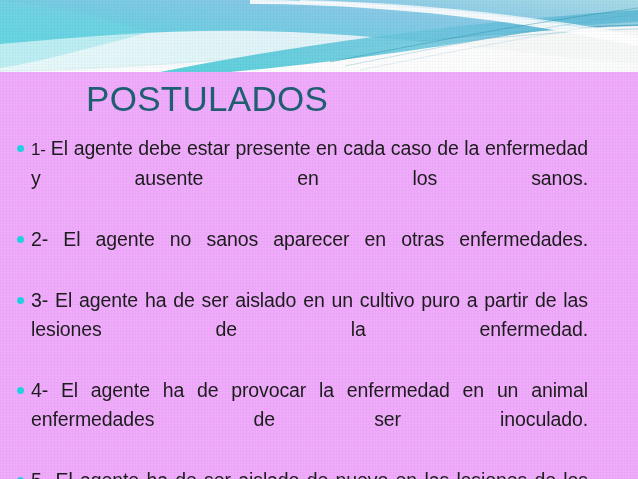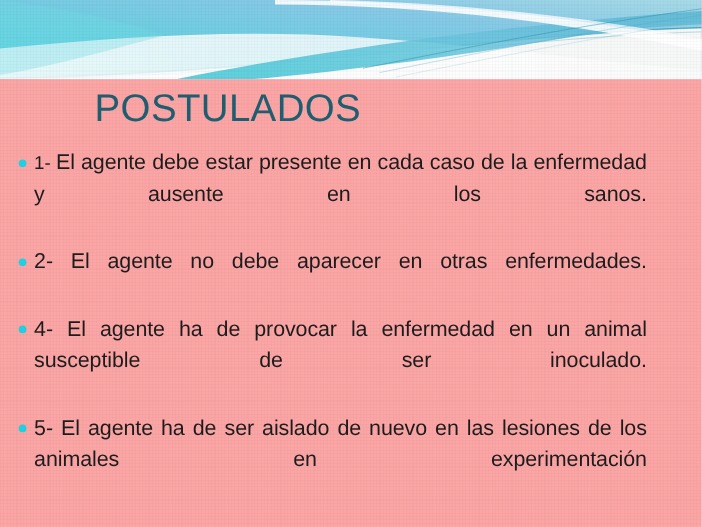--- a/index.html
+++ b/index.html
@@ -102,21 +102,21 @@
   }
 
   
   .bullet-num-small {
     font-size: 17px;
   }
 </style>
 </head>
 <body>
 
-<div class="slide" style="background: #fca5a5;">
+<div class="slide" style="background: #f0abfc;">
 
   <div class="header-banner">
     <svg width="638" height="72" viewBox="0 0 638 72" xmlns="http://www.w3.org/2000/svg">
       <defs>
         <linearGradient id="bannerGrad" x1="0" y1="1" x2="1" y2="0">
           <stop offset="0%" stop-color="#57d6de"></stop>
           <stop offset="35%" stop-color="#69cfe0"></stop>
           <stop offset="70%" stop-color="#86c9e6"></stop>
           <stop offset="100%" stop-color="#a9dbe8"></stop>
         </linearGradient>
@@ -161,28 +161,33 @@
 
     <li class="bullet-item" style="color: rgb(28, 28, 28);">
       <span class="bullet-dot" style="background: rgb(32, 208, 224);"></span>
       <span class="bullet-num-small">1- </span>
       <span class="bullet-text">El agente debe estar presente en cada caso de la enfermedad y ausente en los sanos.</span>
     </li>
 
     <li class="bullet-item" style="color: rgb(28, 28, 28);">
       <span class="bullet-dot" style="background: rgb(32, 208, 224);"></span>
       <span>2- </span>
-      <span class="bullet-text">El agente no debe aparecer en otras enfermedades.</span>
+      <span class="bullet-text">El agente no sanos aparecer en otras enfermedades.</span>
     </li>
 
+    <li class="bullet-item" style="color: rgb(28, 28, 28);">
+      <span class="bullet-dot" style="background: rgb(32, 208, 224);"></span>
+      <span>3- </span>
+      <span class="bullet-text">El agente ha de ser aislado en un cultivo puro a partir de las lesiones de la enfermedad.</span>
+    </li>
 
     <li class="bullet-item" style="color: rgb(28, 28, 28);">
       <span class="bullet-dot" style="background: rgb(32, 208, 224);"></span>
       <span>4- </span>
-      <span class="bullet-text">El agente ha de provocar la enfermedad en un animal susceptible de ser inoculado.</span>
+      <span class="bullet-text">El agente ha de provocar la enfermedad en un animal enfermedades de ser inoculado.</span>
     </li>
 
     <li class="bullet-item" style="color: rgb(28, 28, 28);">
       <span class="bullet-dot" style="background: rgb(32, 208, 224);"></span>
       <span>5- </span>
       <span class="bullet-text">El agente ha de ser aislado de nuevo en las lesiones de los animales en experimentación</span>
     </li>
 
   </ul>
 

